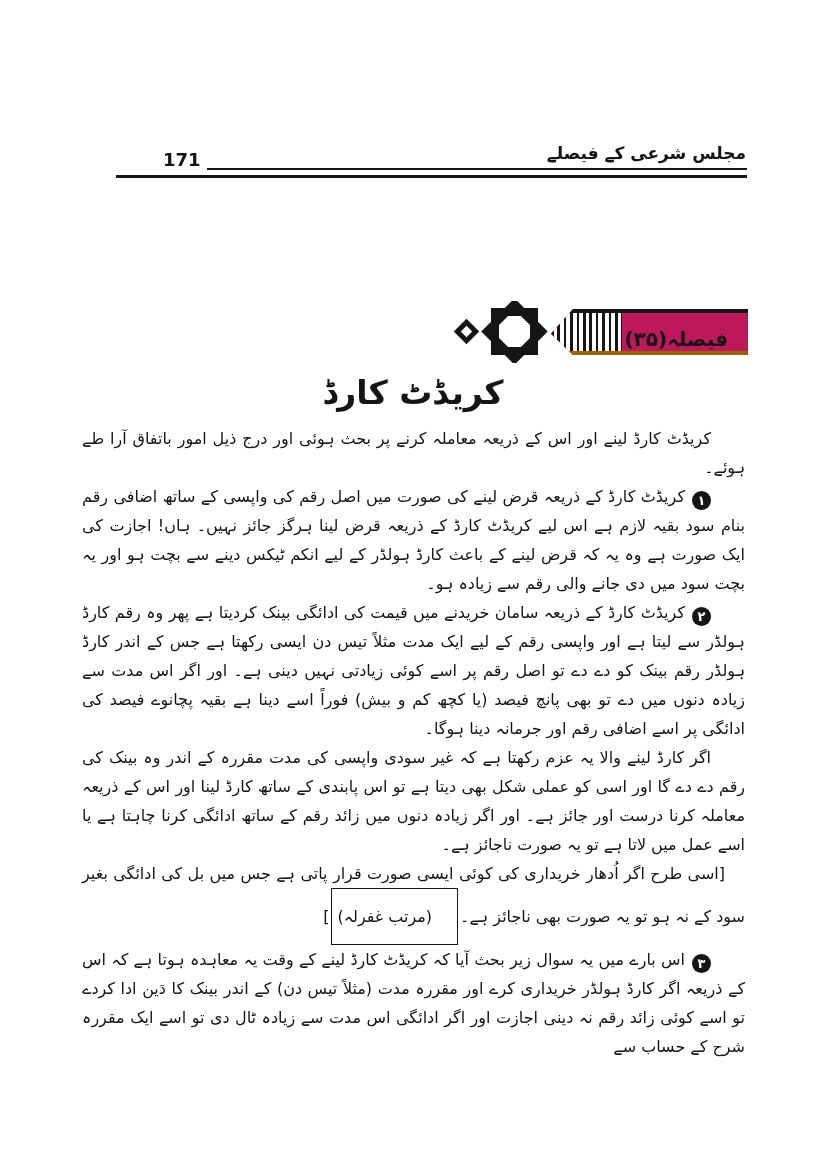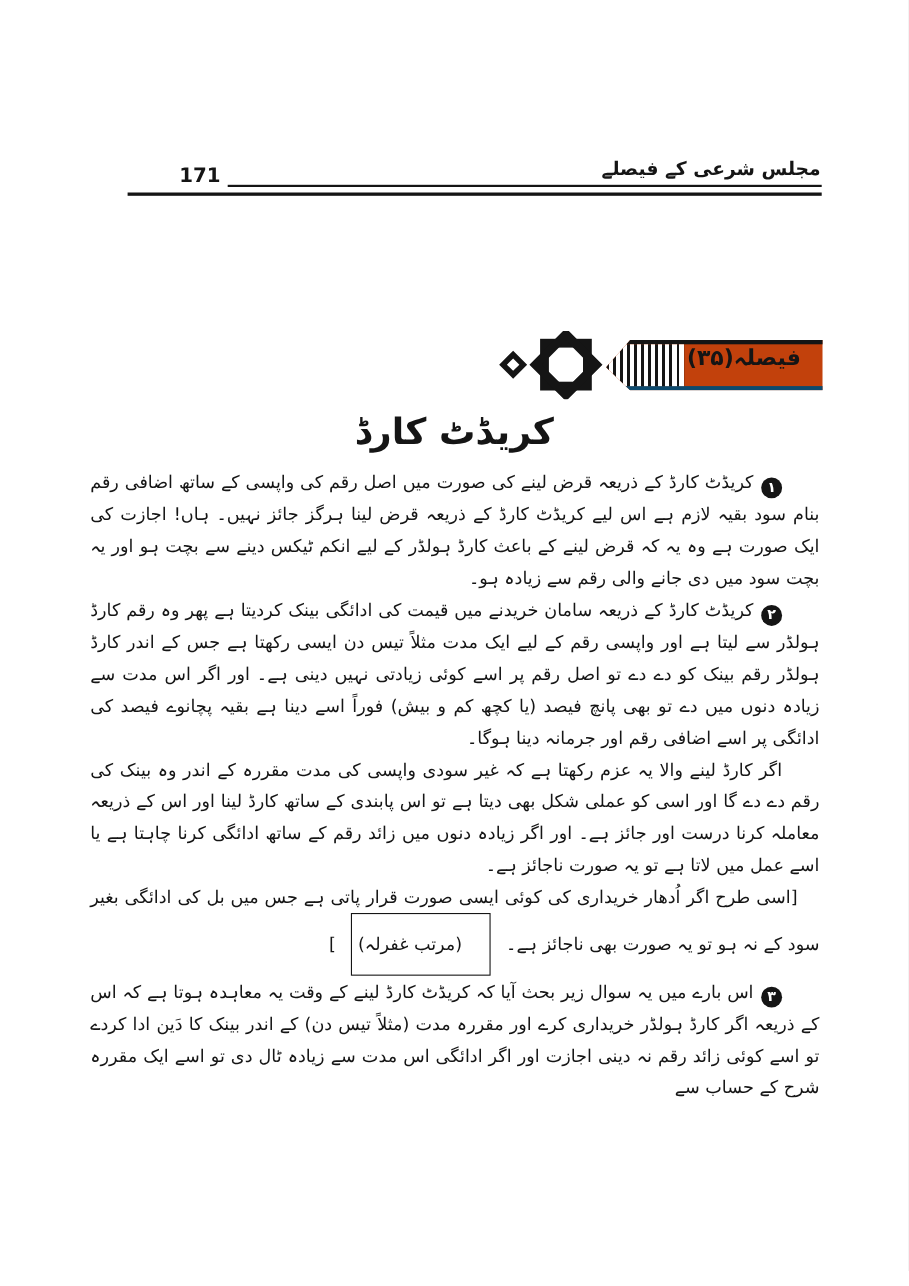--- a/index.html
+++ b/index.html
@@ -29,24 +29,24 @@
   }
   .rule-secondary{
     position:absolute;top:175px;left:116px;right:79px;
     height:2.5px;background:#151515;
   }
   
   .badge-bar{
     position:absolute;top:309px;left:551px;width:197px;height:46px;
     box-sizing:border-box;
     border-top:4px solid #151515;
-    border-bottom:4px solid #0c4a6e;
-    background:#c2410c;
+    border-bottom:4px solid #a16207;
+    background:#be185d;
     clip-path:polygon(0 54%,22px 0,100% 0,100% 100%,22px 100%);
-    display:flex;flex-direction:row;align-items:flex-start;
+    display:flex;flex-direction:row;align-items:flex-end;
   }
   .badge-label{
     flex:1;text-align:center;
     font-size:20px;font-weight:bold;direction:rtl;
     padding-left:2px;padding-right:20px;
     white-space:nowrap;
   }
   .badge-stripes{
     width:80px;height:100%;
     background:repeating-linear-gradient(90deg,#151515 0 2.6px,#ffffff 2.6px 6.4px);
@@ -72,21 +72,21 @@
   .item{text-indent:34px;margin-top:5px;}
   .marker{
     display:inline-block;width:19px;height:19px;border-radius:50%;
     background:#151515;color:#ffffff;
     text-align:center;line-height:19px;font-size:13px;font-weight:bold;
     vertical-align:-3px;margin-left:7px;text-indent:0;
   }
   .note{ text-indent:20px; }
   .boxed{
     border:1.5px solid #151515;
-    padding:16px 5px;margin:0 14px;
+    padding:16px 5px;margin:0 2px;
     display:inline-block;line-height:23px;
   }
 </style>
 </head>
 <body>
 
 <div class="page">
 
   <div class="running-head">مجلس شرعی کے فیصلے</div>
   <div class="page-number">171</div>
@@ -104,20 +104,21 @@
   </div>
   <div class="badge-bar">
     <div class="badge-label">فیصلہ(۳۵)</div>
     <div class="badge-stripes"></div>
   </div>
 
   <div class="doc-title">کریڈٹ کارڈ</div>
 
   <div class="body-text">
 
+    <p class="indent">کریڈٹ کارڈ لینے اور اس کے ذریعہ معاملہ کرنے پر بحث ہوئی اور درج ذیل امور باتفاق آرا طے ہوئے۔</p>
 
     <p class="item"><span class="marker">۱</span><span>کریڈٹ کارڈ کے ذریعہ قرض لینے کی صورت میں اصل رقم کی واپسی کے ساتھ اضافی رقم بنام سود بقیہ لازم ہے اس لیے کریڈٹ کارڈ کے ذریعہ قرض لینا ہرگز جائز نہیں۔ ہاں! اجازت کی ایک صورت ہے وہ یہ کہ قرض لینے کے باعث کارڈ ہولڈر کے لیے انکم ٹیکس دینے سے بچت ہو اور یہ بچت سود میں دی جانے والی رقم سے زیادہ ہو۔</span></p>
 
     <p class="item"><span class="marker">۲</span><span>کریڈٹ کارڈ کے ذریعہ سامان خریدنے میں قیمت کی ادائگی بینک کردیتا ہے پھر وہ رقم کارڈ ہولڈر سے لیتا ہے اور واپسی رقم کے لیے ایک مدت مثلاً تیس دن ایسی رکھتا ہے جس کے اندر کارڈ ہولڈر رقم بینک کو دے دے تو اصل رقم پر اسے کوئی زیادتی نہیں دینی ہے۔ اور اگر اس مدت سے زیادہ دنوں میں دے تو بھی پانچ فیصد (یا کچھ کم و بیش) فوراً اسے دینا ہے بقیہ پچانوے فیصد کی ادائگی پر اسے اضافی رقم اور جرمانہ دینا ہوگا۔</span></p>
 
     <p class="indent">اگر کارڈ لینے والا یہ عزم رکھتا ہے کہ غیر سودی واپسی کی مدت مقررہ کے اندر وہ بینک کی رقم دے دے گا اور اسی کو عملی شکل بھی دیتا ہے تو اس پابندی کے ساتھ کارڈ لینا اور اس کے ذریعہ معاملہ کرنا درست اور جائز ہے۔ اور اگر زیادہ دنوں میں زائد رقم کے ساتھ ادائگی کرنا چاہتا ہے یا اسے عمل میں لاتا ہے تو یہ صورت ناجائز ہے۔</p>
 
     <p class="note"><span>[اسی طرح اگر اُدھار خریداری کی کوئی ایسی صورت قرار پاتی ہے جس میں بل کی ادائگی بغیر سود کے نہ ہو تو یہ صورت بھی ناجائز ہے۔</span><span class="boxed">(مرتب غفرلہ)</span><span>]</span></p>
 
     <p class="item"><span class="marker">۳</span><span>اس بارے میں یہ سوال زیر بحث آیا کہ کریڈٹ کارڈ لینے کے وقت یہ معاہدہ ہوتا ہے کہ اس کے ذریعہ اگر کارڈ ہولڈر خریداری کرے اور مقررہ مدت (مثلاً تیس دن) کے اندر بینک کا دَین ادا کردے تو اسے کوئی زائد رقم نہ دینی اجازت اور اگر ادائگی اس مدت سے زیادہ ٹال دی تو اسے ایک مقررہ شرح کے حساب سے</span></p>

